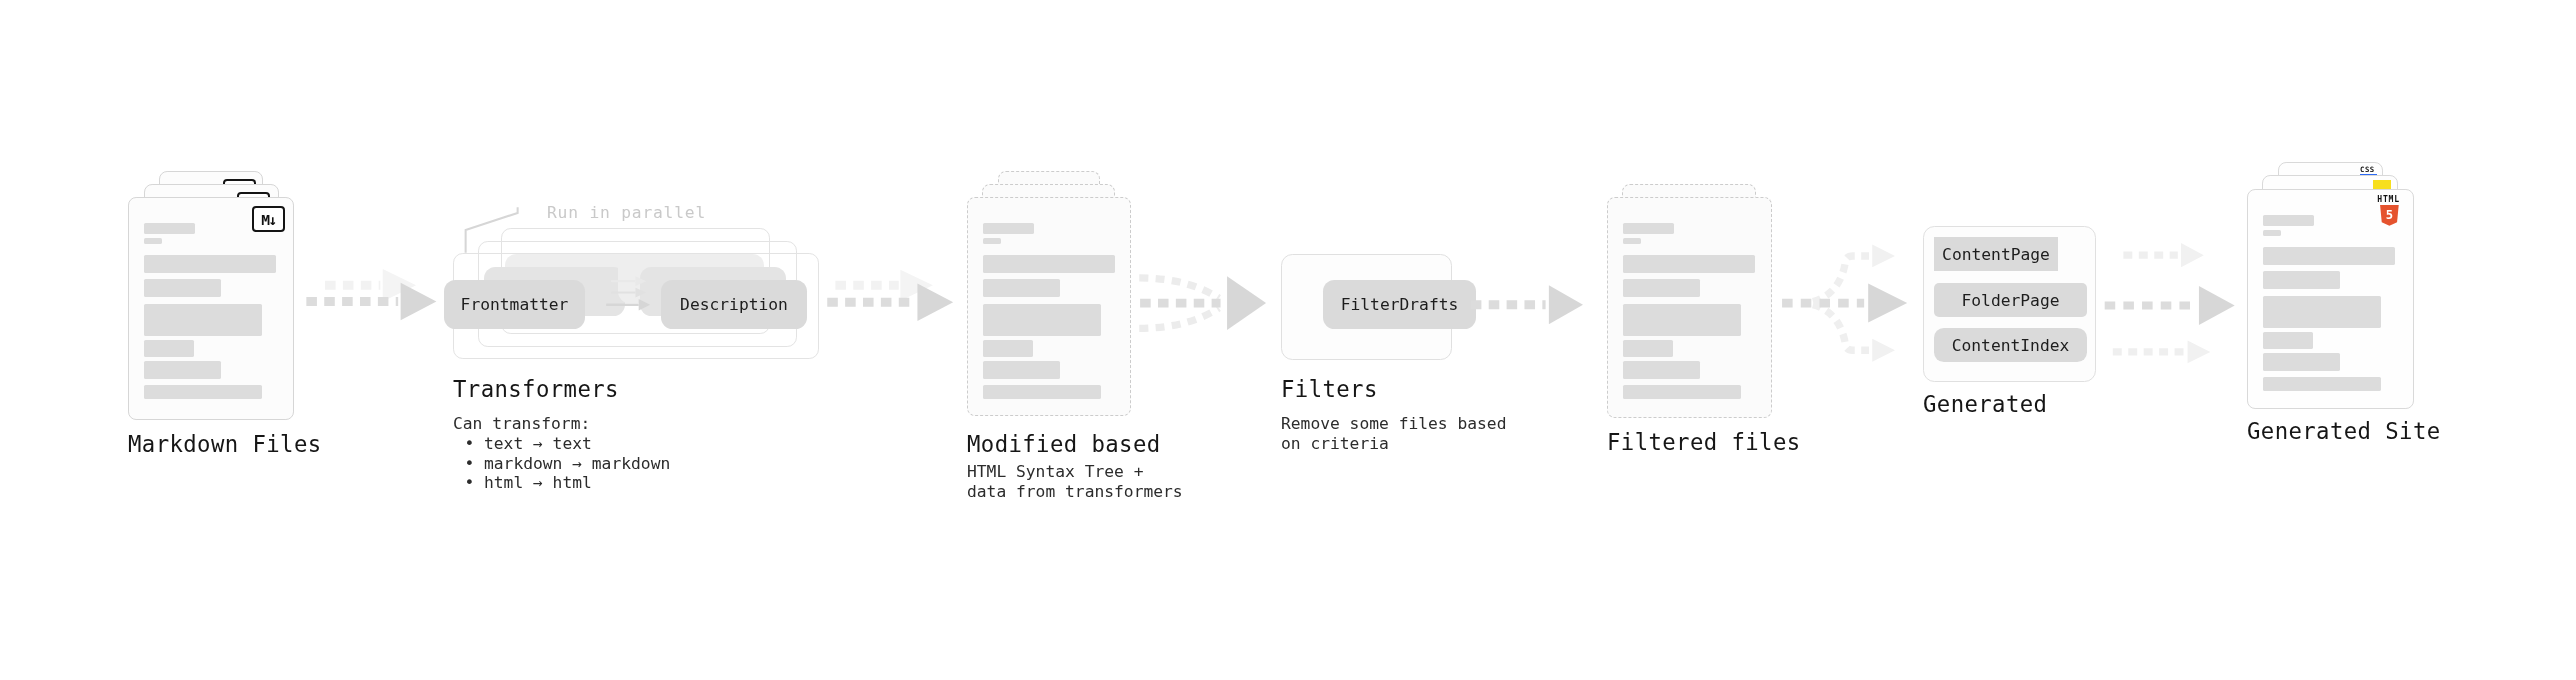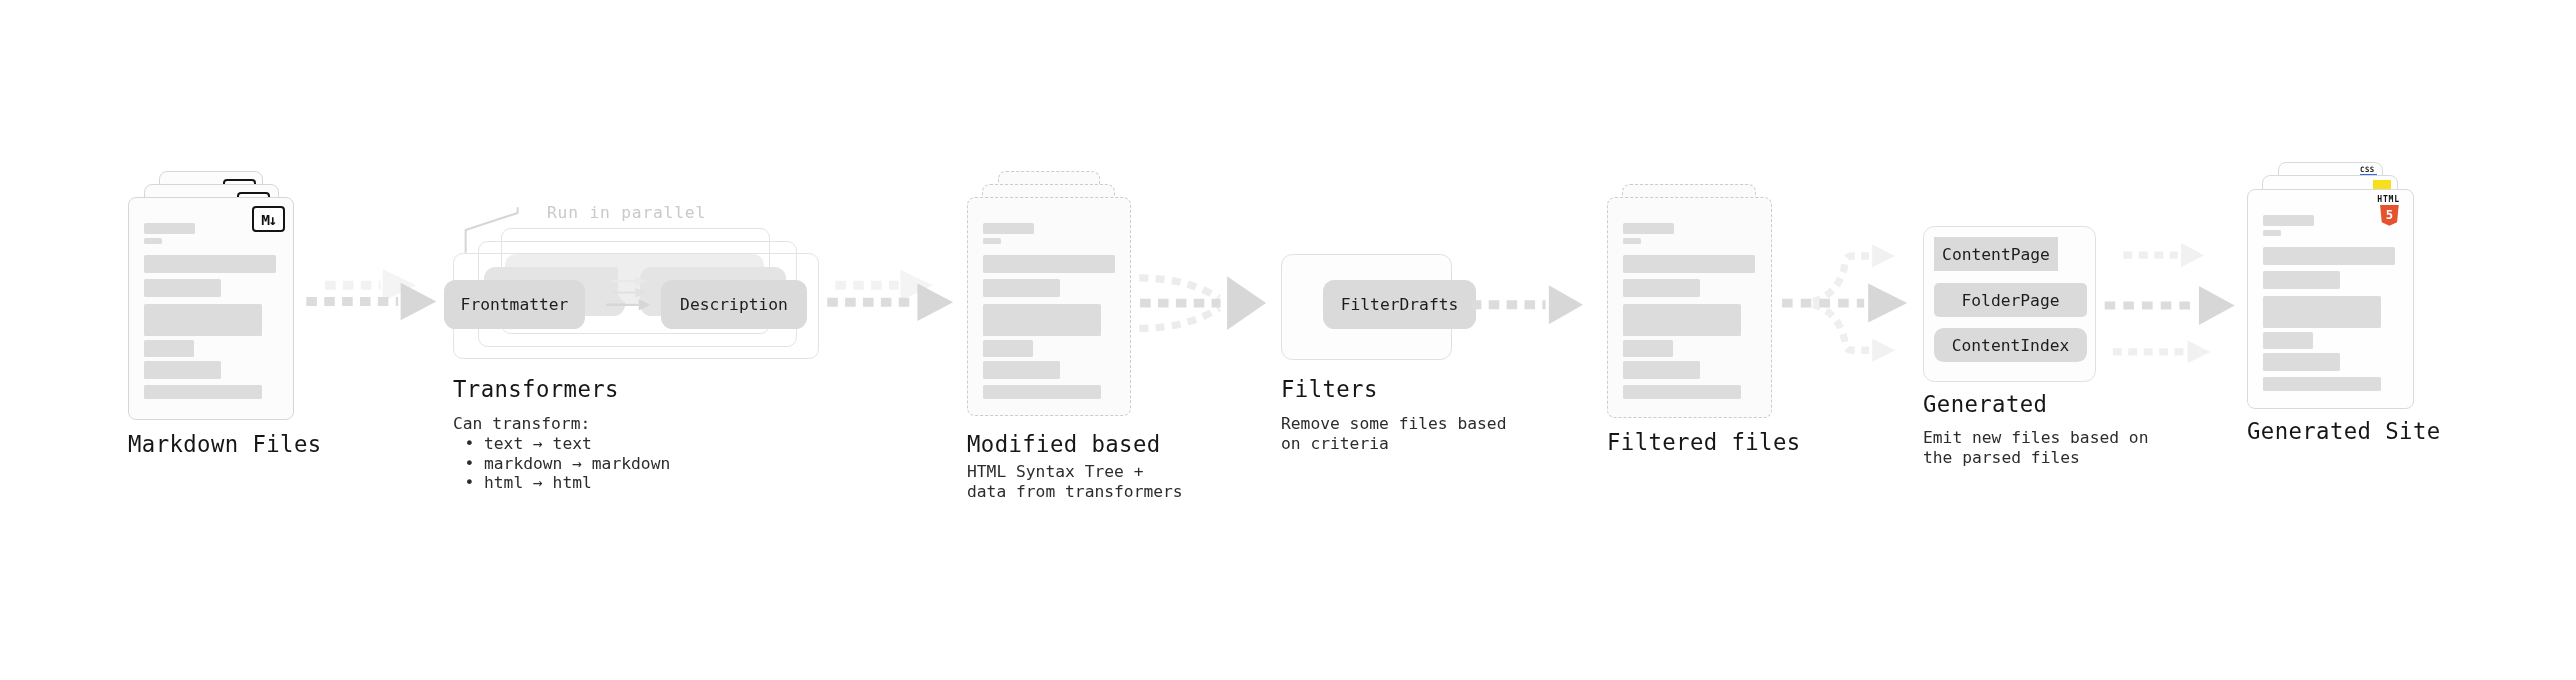--- a/index.html
+++ b/index.html
@@ -144,24 +144,20 @@
         <div class="bar b8"></div>
     </div>
   </div>
   <div class="abs h" style="left:1607px;top:429px">Filtered files</div>
 
   <div class="abs panel" style="left:1923px;top:226px;width:173px;height:156px"></div>
   <div class="abs gbtn" style="left:1934px;top:237px;width:124px;height:34px;border-radius:0">ContentPage</div>
   <div class="abs gbtn" style="left:1934px;top:283px;width:153px;height:34px;border-radius:5px">FolderPage</div>
   <div class="abs gbtn" style="left:1934px;top:328px;width:153px;height:34px;border-radius:9.8px">ContentIndex</div>
   <div class="abs h" style="left:1923px;top:391px">Generated</div>
-  <div class="abs sub" style="left:1923px;top:428px">
-    <div>Emit new files based on</div>
-    <div>the parsed files</div>
-  </div>
 
   <div class="abs card white" style="left:2278px;top:162px;width:105px;height:220px">
     <div class="cssicon" style="top:3.3px;right:4.9px">
       <div class="csslabel">CSS</div>
       <div class="cssbar" style="background: rgb(45, 107, 244);"></div>
     </div>
   </div>
   <div class="abs card white" style="left:2262px;top:175px;width:136px;height:220px">
     <div class="jsicon" style="top: 4.1px; right: 6.5px; background: rgb(247, 223, 30);"></div>
   </div>

